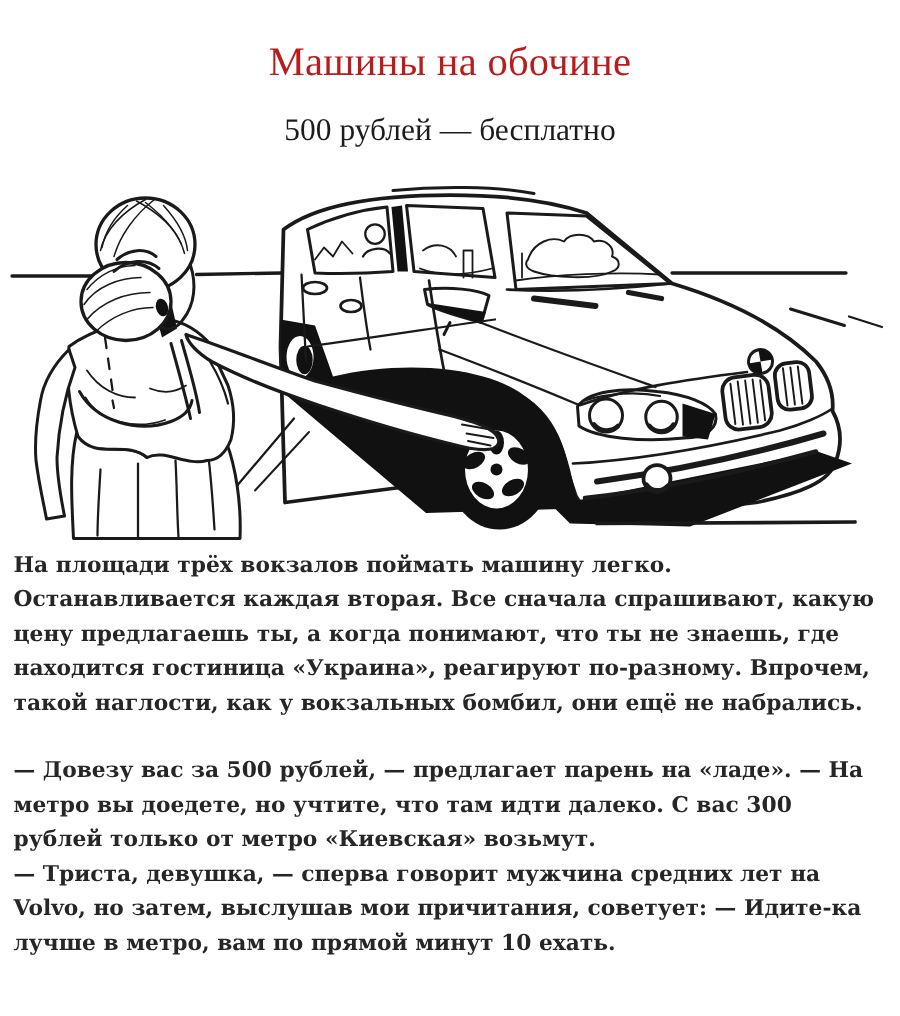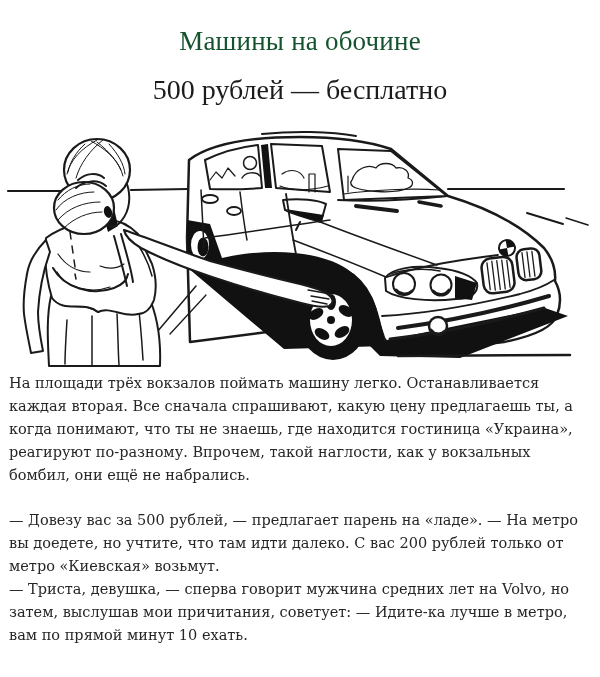--- a/index.html
+++ b/index.html
@@ -1,27 +1,27 @@
 <!DOCTYPE html>
 <html><head>
 <meta charset="utf-8">
 <style>
   html,body{margin:0;padding:0;background:#fff;}
   body{width:600px;height:677px;overflow:hidden;position:relative;
        font-family:"DejaVu Serif", serif;color:#262626;}
   .page{width:600px;height:677px;background:#ffffff;}
   .page-title{font-family:"Liberation Serif", serif;font-weight:400;
-       font-size:27px;color:#14532d;text-align:center;margin:26px 0 0 0;
+       font-size:27px;color:#b91c1c;text-align:center;margin:26px 0 0 0;
        letter-spacing:.2px;}
   .page-subtitle{font-family:"Liberation Serif", serif;font-weight:400;
-       font-size:28px;color:#1c1c1c;text-align:center;margin:17px 0 0 0;}
+       font-size:21px;color:#1c1c1c;text-align:center;margin:17px 0 0 0;}
   .illustration{display:block;margin:12px 0 0 0;}
   .article{padding:0 9px 0 9px;font-size:14.5px;line-height:23px;
        text-align:left;}
-  .article p{margin:0;}
+  .article p{margin:0;font-weight:bold;}
   .article .lead{margin:4px 0 22px 0;}
   svg .ln{stroke:#1a1a1a;fill:none;stroke-linecap:round;stroke-linejoin:round;}
   svg .fw{fill:#ffffff;stroke:#1a1a1a;stroke-linejoin:round;}
   svg .fb{fill:#111111;stroke:none;}
 </style>
 </head>
 <body>
 
 <div class="page">
 
@@ -207,17 +207,17 @@
           C 272,178 242,169 212,159 C 182,149 156,138 141,130
           C 131,124 125,117 124,112 Z"></path>
         <path class="ln" stroke-width="1.3" d="M 325,175 L 308,172 M 329,181 L 311,178 M 327,186 L 312,183"></path>
         <path class="ln" stroke-width="1.5" d="M 140,130 C 146,140 150,150 152,158"></path>
       </g>
     </g>
   </svg>
 
   <div class="article">
     <p class="lead">На площади трёх вокзалов поймать машину легко. Останавливается каждая вторая. Все сначала спрашивают, какую цену предлагаешь ты, а когда понимают, что ты не знаешь, где находится гостиница «Украина», реагируют по-разному. Впрочем, такой наглости, как у вокзальных бомбил, они ещё не набрались.</p>
-    <p>— Довезу вас за 500 рублей, — предлагает парень на «ладе». — На метро вы доедете, но учтите, что там идти далеко. С вас 200 рублей только от метро «Киевская» возьмут.</p>
+    <p>— Довезу вас за 500 рублей, — предлагает парень на «ладе». — На метро вы доедете, но учтите, что там идти далеко. С вас 300 рублей только от метро «Киевская» возьмут.</p>
     <p>— Триста, девушка, — сперва говорит мужчина средних лет на Volvo, но затем, выслушав мои причитания, советует: — Идите-ка лучше в метро, вам по прямой минут 10 ехать.</p>
   </div>
 
 </div>
 
 </body></html>

